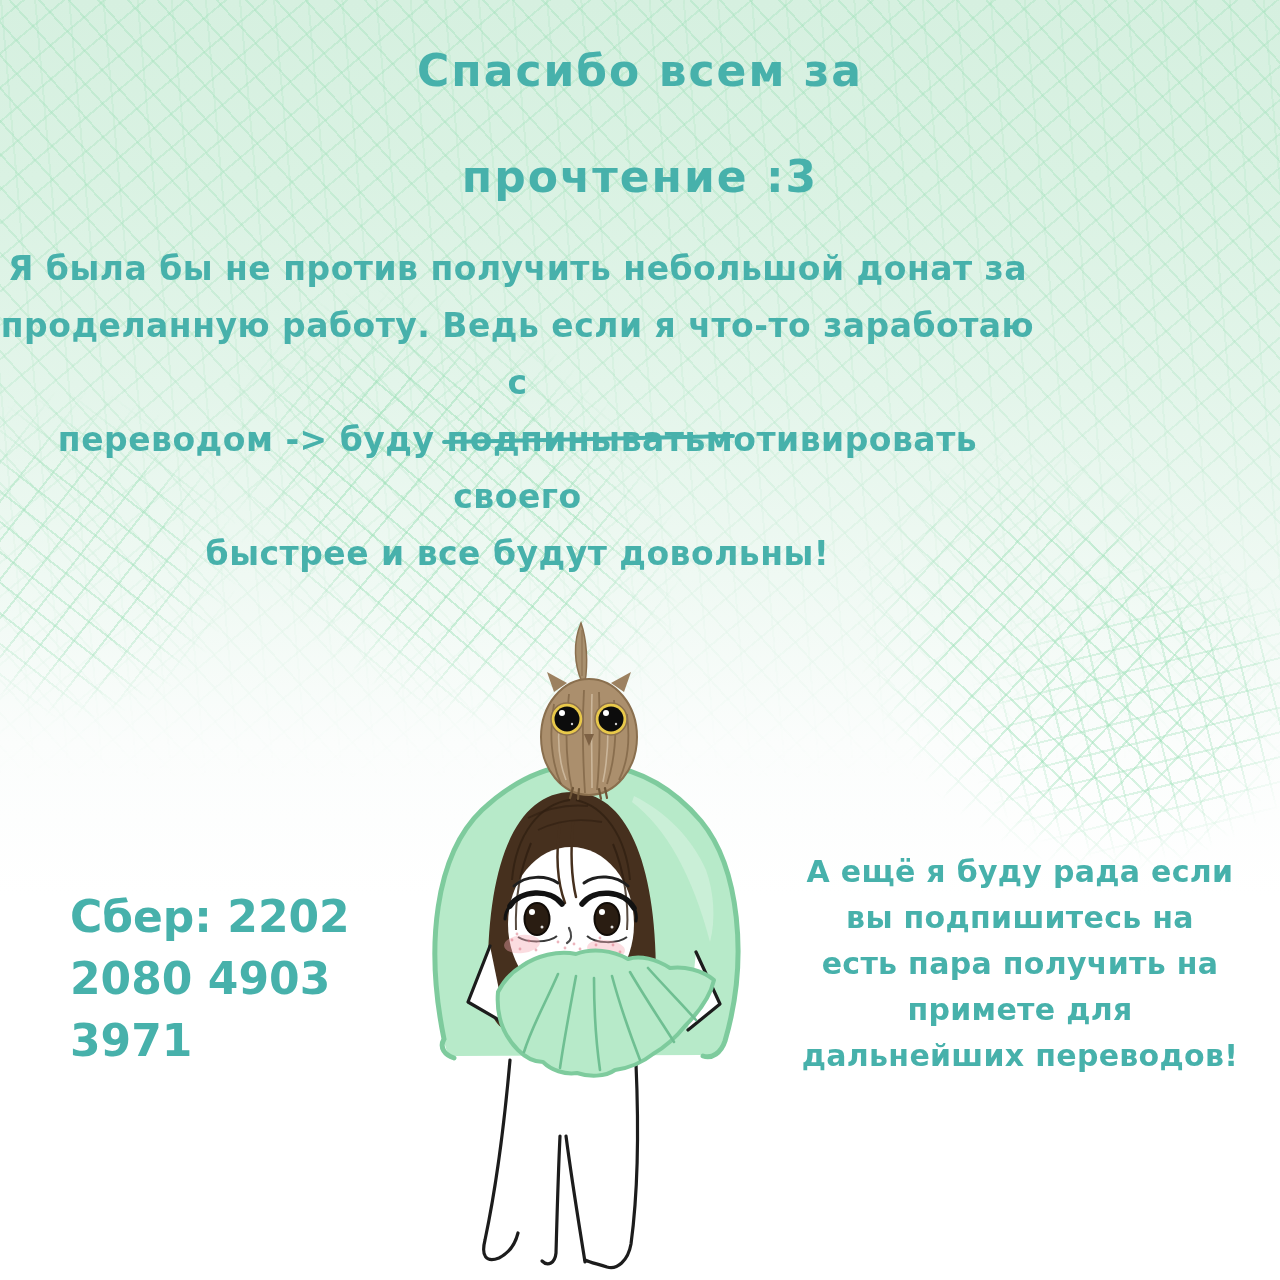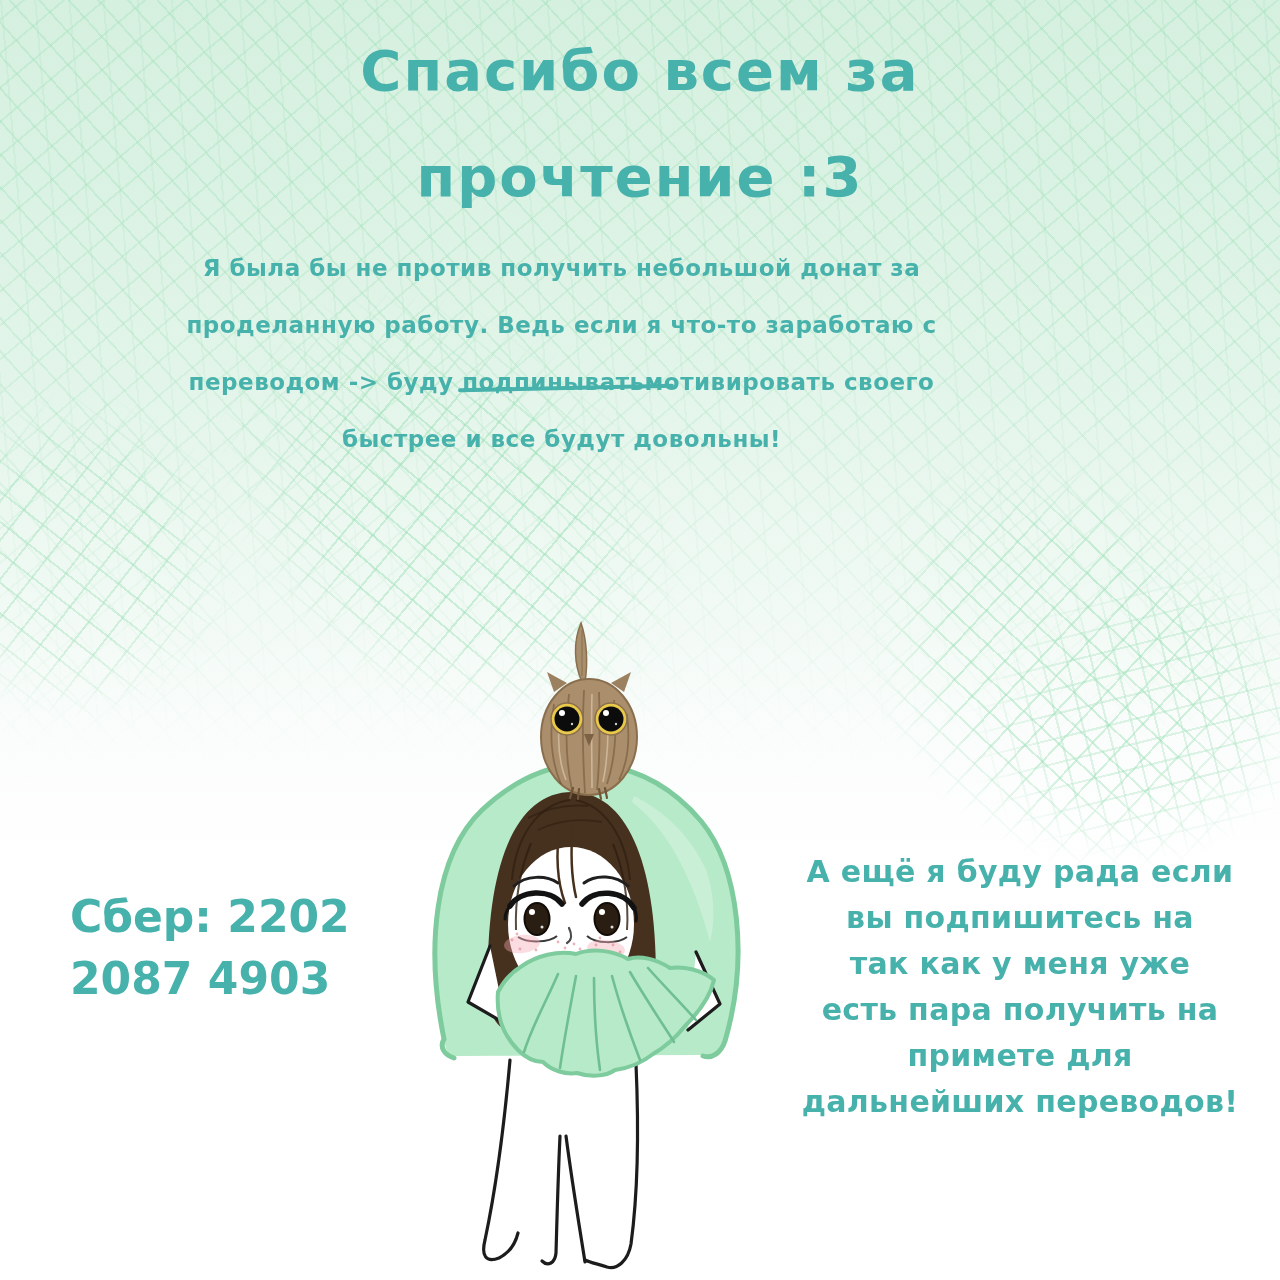--- a/index.html
+++ b/index.html
@@ -32,25 +32,25 @@
   }
   .patch-1 { left:190px; top:320px; width:520px; height:380px; transform:rotate(40deg); }
   .patch-2 { left:830px; top:470px; width:480px; height:380px; transform:rotate(43deg); opacity:.95; }
   .patch-3 { left:-90px; top:390px; width:330px; height:330px; transform:rotate(38deg); opacity:.85; }
   .patch-4 { left:960px; top:560px; width:380px; height:300px; transform:rotate(-14deg); opacity:.7; }
 
   
   .teal { color:#47b1ab; }
   .title {
     position:absolute; top:18px; left:0; width:1280px; text-align:center;
-    font-size:56px; line-height:106px; font-weight:bold; letter-spacing:2px;
+    font-size:44px; line-height:106px; font-weight:bold; letter-spacing:2px;
   }
   .para {
     position:absolute; top:240px; left:0; width:1035px; text-align:center;
-    font-size:23px; line-height:57px; font-weight:bold; letter-spacing:.5px;padding-left:44px;
+    font-size:33px; line-height:57px; font-weight:bold; letter-spacing:.5px;
   }
   .donate {
     position:absolute; left:70px; top:886px; width:320px; text-align:left;
     font-size:44px; line-height:62px; font-weight:bold;
   }
   .subscribe {
     position:absolute; left:790px; top:826px; width:460px; text-align:center;
     font-size:30px; line-height:46px; font-weight:bold; letter-spacing:.3px;margin-top:23px;
   }
   .strike { position:relative; }
@@ -77,27 +77,27 @@
 
 <div class="para teal">
   <div>Я была бы не против получить небольшой донат за</div>
   <div>проделанную работу. Ведь если я что-то заработаю с</div>
   <div><span>переводом -&gt; буду </span><span class="strike">подпинывать</span><span>мотивировать своего</span></div>
   <div>быстрее и все будут довольны!</div>
 </div>
 
 <div class="donate teal">
   <div>Сбер: 2202</div>
-  <div>2087 4903</div>
+  <div>2080 4903</div>
+  <div>3971</div>
 </div>
 
 <div class="subscribe teal">
   <div>А ещё я буду рада если</div>
   <div>вы подпишитесь на</div>
-  <div>так как у меня уже</div>
   <div>есть пара получить на</div>
   <div>примете для</div>
   <div>дальнейших переводов!</div>
 </div>
 
 <div class="figure">
 <svg viewBox="0 0 360 668" width="360" height="668" xmlns="http://www.w3.org/2000/svg">
 
   <g>
     <path d="M36,428 C16,334 26,242 74,198 C106,168 138,156 163,153 C170,147 188,147 195,153 C232,158 266,177 293,209 C332,255 342,348 317,430 C312,444 302,448 294,443 L48,444 C42,448 38,440 36,428 Z" fill="#b7eac9"></path>

